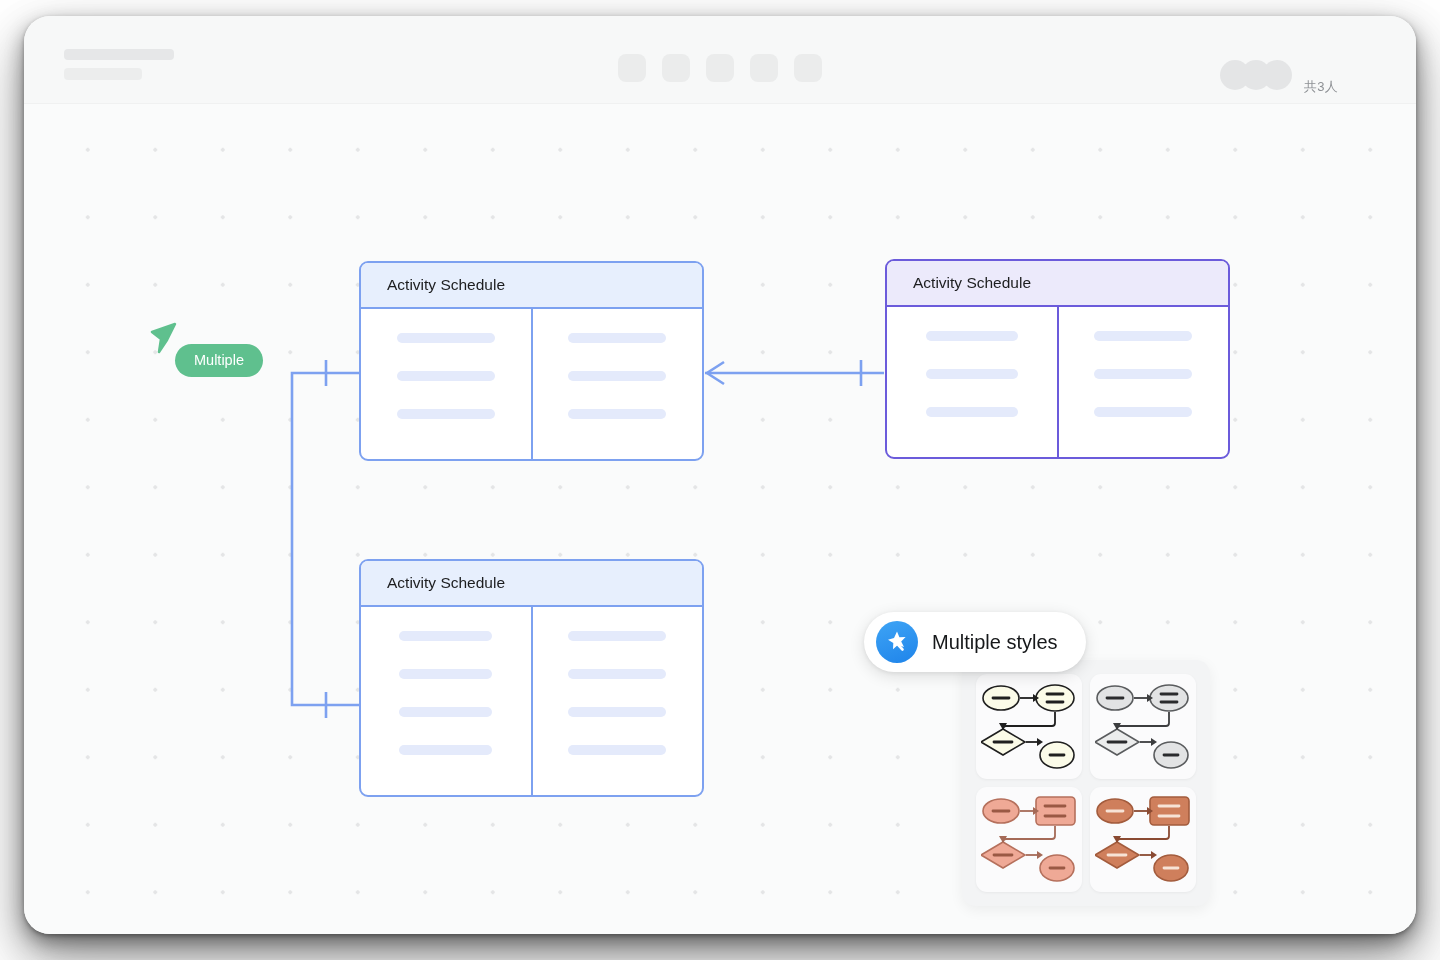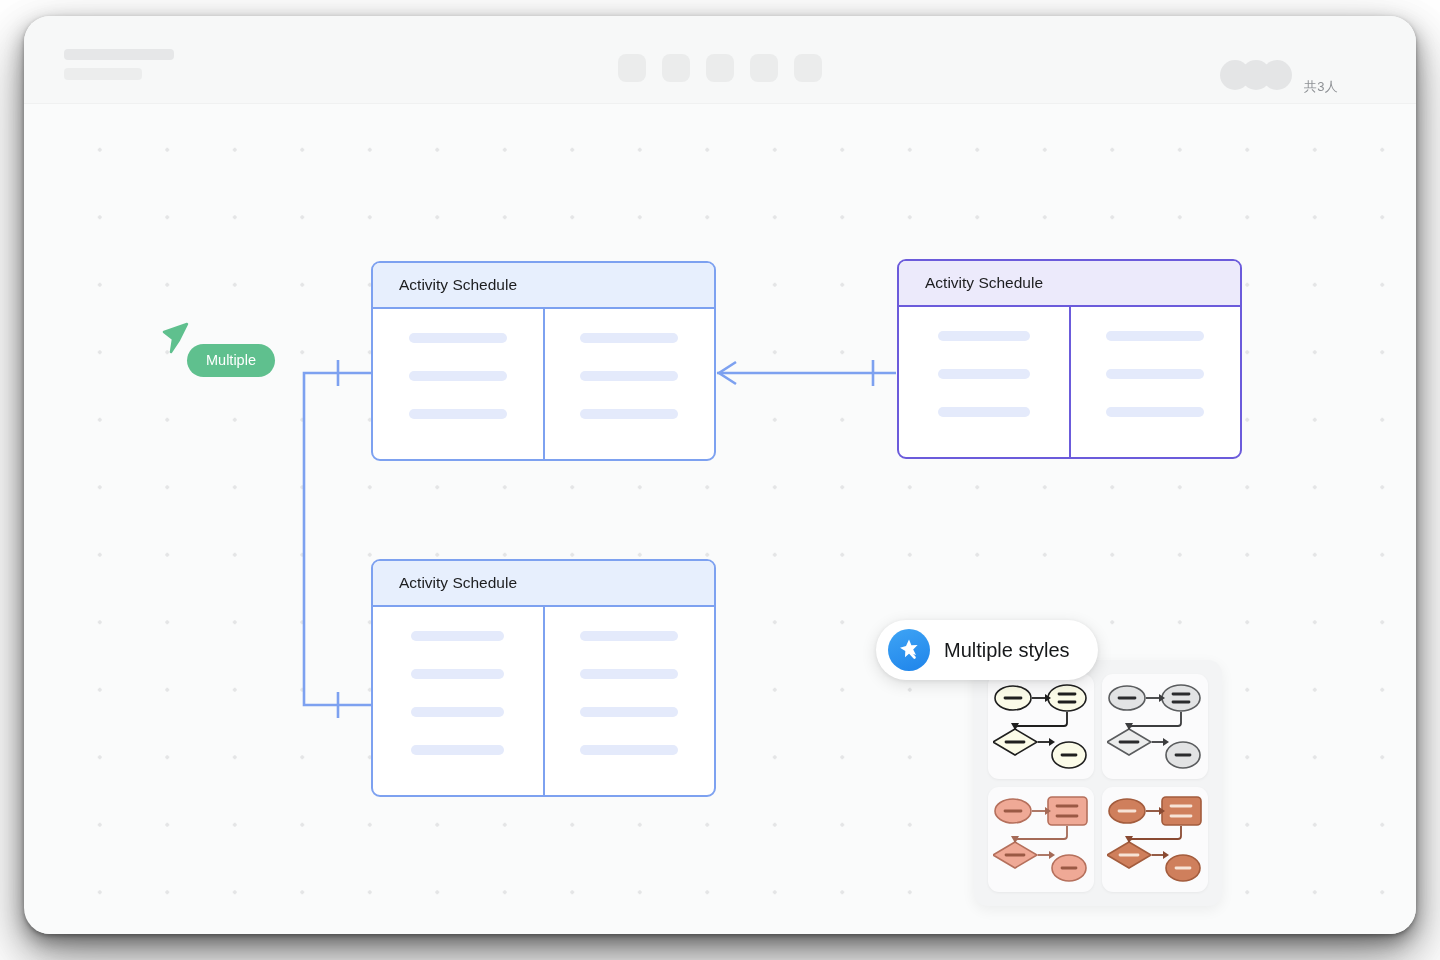--- a/index.html
+++ b/index.html
@@ -85,21 +85,21 @@
     margin-left: 12px;
     font-size: 13px;
     color: #8d9094;
     letter-spacing: .3px;
     margin-top: 24px;
   }
 
   
   #canvas {
     position: absolute;
-    left: 12px; top: 88px;
+    left: 0; top: 88px;
     width: 100%;
     height: 830px;
     background-color: #fafbfb;
     background-image: radial-gradient(circle, #e4e5e6 1.6px, transparent 1.7px);
     background-size: 67.5px 67.5px;
     background-position: 30px 12px;
     text-align: center;
   }
 
   
@@ -189,21 +189,20 @@
   #styles-badge {
     position: absolute;
     left: 840px; top: 508px;
     height: 60px;
     background: #ffffff;
     border-radius: 30px;
     box-shadow: 0 4px 16px rgba(0,0,0,0.12), 0 1px 4px rgba(0,0,0,0.07);
     display: flex;
     align-items: center;
     padding: 0 28px 0 12px;
-    margin-top: 8px;
   }
   #styles-badge-icon {
     width: 42px; height: 42px;
     border-radius: 50%;
     background: linear-gradient(160deg, #3ea4f5 0%, #1f84ea 100%);
     display: flex; align-items: center; justify-content: center;
     flex: none;
   }
   #styles-badge-label {
     margin-left: 14px;

